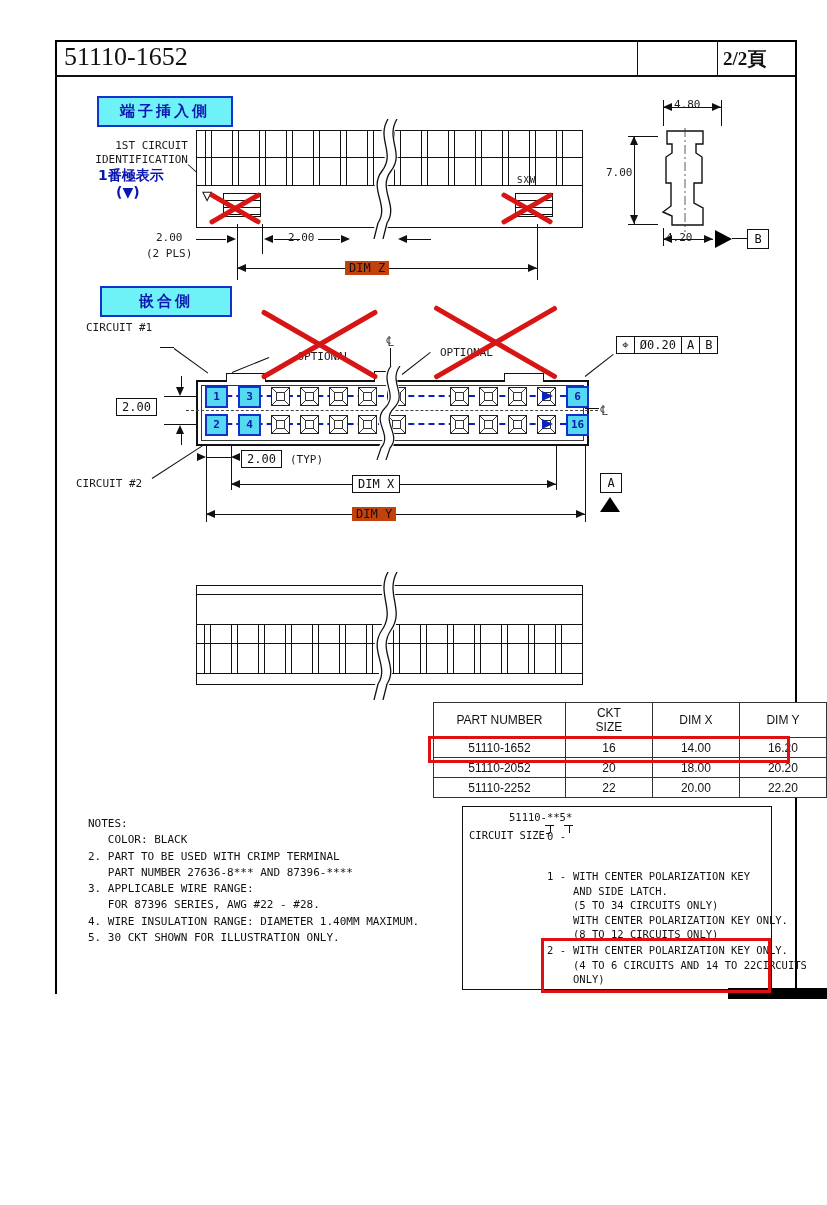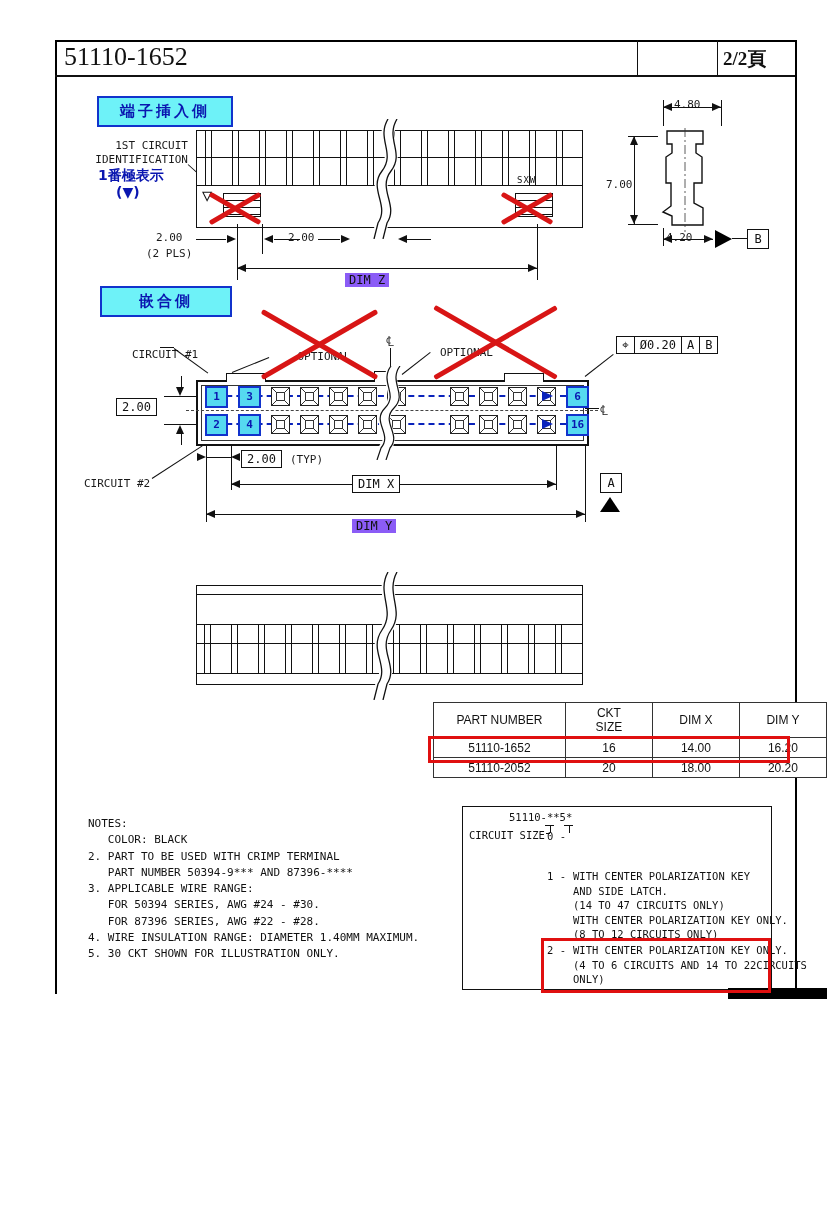--- a/index.html
+++ b/index.html
@@ -2,21 +2,21 @@
 <html><head>
 <meta charset="utf-8">
 <style>
   html,body{margin:0;padding:0;background:#fff;}
   #canvas{position:relative;width:827px;height:1205px;background:#fff;overflow:hidden;
           font-family:"DejaVu Sans Mono",monospace;color:#111;}
   .abs{position:absolute;}
   .hl{position:absolute;background:#111;height:1px;}
   .vl{position:absolute;background:#111;width:1px;}
   .txt{position:absolute;font:11px "DejaVu Sans Mono",monospace;color:#1a1a1a;white-space:pre;}
-  .dimtxt{position:absolute;font:12px "DejaVu Sans Mono",monospace;background:#8b5cf6;padding:0 4px;white-space:pre;margin-top:12px;}
+  .dimtxt{position:absolute;font:12px "DejaVu Sans Mono",monospace;background:#c2410c;padding:0 4px;white-space:pre;}
   .dimbox{position:absolute;font:12px "DejaVu Sans Mono",monospace;border:1px solid #111;background:#fff;padding:1px 5px;white-space:pre;}
   .arr{position:absolute;width:0;height:0;}
   .arr.r{border-top:4px solid transparent;border-bottom:4px solid transparent;border-left:9px solid #111;}
   .arr.l{border-top:4px solid transparent;border-bottom:4px solid transparent;border-right:9px solid #111;}
   .arr.u{border-left:4px solid transparent;border-right:4px solid transparent;border-bottom:9px solid #111;}
   .arr.d{border-left:4px solid transparent;border-right:4px solid transparent;border-top:9px solid #111;}
   .tri-r{position:absolute;width:0;height:0;border-top:9px solid transparent;border-bottom:9px solid transparent;border-left:17px solid #000;}
   .tri-u{position:absolute;width:0;height:0;border-left:10px solid transparent;border-right:10px solid transparent;border-bottom:15px solid #000;}
   .datumbox{position:absolute;width:20px;height:18px;border:1.5px solid #111;background:#fff;
             display:flex;align-items:center;justify-content:center;font:12px "DejaVu Sans Mono",monospace;}
@@ -121,41 +121,41 @@
     <path d="M12,3 L48,3 L48,16 L41,16 L41,25 L47,29 L47,55 L39,55 L39,75 L48,80 L48,97 L17,97 L17,88 L8,84 L16,78 L16,55 L11,55 L11,29 L17,25 L17,16 L12,16 Z" fill="none" stroke="#111" stroke-width="1.4"></path>
     <line x1="30" y1="0" x2="30" y2="104" stroke="#333" stroke-width="0.8" stroke-dasharray="9 3 2 3"></line>
   </svg>
   <div class="txt" style="left:674px;top:98px;">4.80</div>
   <div class="hl" style="left:663px;top:107px;width:58px;"></div>
   <div class="arr l" style="left:663px;top:103px;"></div>
   <div class="arr r" style="left:712px;top:103px;"></div>
   <div class="vl" style="left:663px;top:100px;height:26px;"></div>
   <div class="vl" style="left:721px;top:100px;height:26px;"></div>
 
-  <div class="txt" style="left:606px;top:178px;">7.00</div>
+  <div class="txt" style="left:606px;top:166px;">7.00</div>
   <div class="vl" style="left:634px;top:136px;height:88px;"></div>
   <div class="arr u" style="left:630px;top:136px;"></div>
   <div class="arr d" style="left:630px;top:215px;"></div>
   <div class="hl" style="left:628px;top:136px;width:30px;"></div>
   <div class="hl" style="left:628px;top:224px;width:30px;"></div>
 
   <div class="txt" style="left:666px;top:231px;">4.20</div>
   <div class="hl" style="left:663px;top:239px;width:50px;"></div>
   <div class="arr l" style="left:663px;top:235px;"></div>
   <div class="arr r" style="left:704px;top:235px;"></div>
   <div class="vl" style="left:663px;top:228px;height:18px;"></div>
   <div class="tri-r" style="left:715px;top:230px;"></div>
   <div class="hl" style="left:732px;top:238px;width:15px;"></div>
   <div class="datumbox" style="left:747px;top:229px;">
     <span>B</span>
   </div>
 
   <div class="jlabel" style="left:100px;top:286px;width:128px;height:27px;">嵌合側</div>
 
-  <div class="txt" style="left:86px;top:348px;margin-left:46px;">CIRCUIT #1</div>
+  <div class="txt" style="left:86px;top:321px;">CIRCUIT #1</div>
   <div class="hl" style="left:160px;top:347px;width:14px;"></div>
   <div class="leader" style="left:174px;top:348px;width:42px;transform:rotate(36deg);"></div>
 
   <div class="txt" style="left:268px;top:322px;width:112px;text-align:center;line-height:14px;">
     <div>OPTIONAL</div>
     <div>SIDE LATCH</div>
     <div>(2 PLS)</div>
   </div>
   <div class="redx" style="left:256px;top:314px;width:128px;height:58px;"></div>
   <div class="leader" style="left:232px;top:372px;width:40px;transform:rotate(-22deg);"></div>
@@ -232,21 +232,21 @@
   <div class="hl" style="left:585px;top:408px;width:14px;"></div>
 
   <div class="dimbox" style="left:116px;top:398px;">2.00</div>
   <div class="hl" style="left:164px;top:396px;width:32px;"></div>
   <div class="hl" style="left:164px;top:424px;width:32px;"></div>
   <div class="arr d" style="left:176px;top:387px;"></div>
   <div class="arr u" style="left:176px;top:425px;"></div>
   <div class="vl" style="left:181px;top:376px;height:12px;"></div>
   <div class="vl" style="left:181px;top:433px;height:12px;"></div>
 
-  <div class="txt" style="left:84px;top:477px;">CIRCUIT #2</div>
+  <div class="txt" style="left:76px;top:477px;">CIRCUIT #2</div>
   <div class="leader" style="left:152px;top:478px;width:60px;transform:rotate(-33deg);"></div>
 
   <div class="vl" style="left:206px;top:444px;height:78px;"></div>
   <div class="vl" style="left:231px;top:444px;height:46px;"></div>
   <div class="vl" style="left:556px;top:444px;height:46px;"></div>
   <div class="vl" style="left:585px;top:444px;height:78px;"></div>
 
   <div class="arr r" style="left:197px;top:453px;"></div>
   <div class="hl" style="left:206px;top:457px;width:25px;"></div>
   <div class="arr l" style="left:231px;top:453px;"></div>
@@ -296,31 +296,36 @@
       <td>16</td>
       <td>14.00</td>
       <td>16.20</td>
     </tr>
     <tr>
       <td>51110-2052</td>
       <td>20</td>
       <td>18.00</td>
       <td>20.20</td>
     </tr>
+    <tr>
+      <td>51110-2252</td>
+      <td>22</td>
+      <td>20.00</td>
+      <td>22.20</td>
+    </tr>
   </tbody>
     </table>
   <div class="redframe" style="left:428px;top:736px;width:356px;height:21px;"></div>
 
   <div class="abs notes" style="left:88px;top:816px;">
     <div>NOTES:</div>
     <div>   COLOR: BLACK</div>
     <div>2. PART TO BE USED WITH CRIMP TERMINAL</div>
-    <div>   PART NUMBER 50394-9*** AND 87396-****</div>
+    <div>   PART NUMBER 27636-8*** AND 87396-****</div>
     <div>3. APPLICABLE WIRE RANGE:</div>
-    <div>   FOR 50394 SERIES, AWG #24 - #30.</div>
     <div>   FOR 87396 SERIES, AWG #22 - #28.</div>
     <div>4. WIRE INSULATION RANGE: DIAMETER 1.40MM MAXIMUM.</div>
     <div>5. 30 CKT SHOWN FOR ILLUSTRATION ONLY.</div>
   </div>
 
   <div class="ordbox" style="left:462px;top:806px;width:308px;height:182px;">
     <div class="abs" style="left:46px;top:4px;">51110-**5*</div>
     <div class="tick" style="left:82px;top:18px;"></div>
     <div class="tick" style="left:101px;top:18px;"></div>
     <div class="abs" style="left:6px;top:22px;">CIRCUIT SIZE</div>
@@ -328,21 +333,21 @@
 
     <div class="abs" style="left:84px;top:22px;display:flex;">
       <div class="line" style="width:26px;flex:none;">0 -</div>
     </div>
 
     <div class="abs" style="left:84px;top:62px;display:flex;">
       <div class="line" style="width:26px;flex:none;">1 -</div>
       <div>
         <div class="line">WITH CENTER POLARIZATION KEY</div>
         <div class="line">AND SIDE LATCH.</div>
-        <div class="line">(14 TO 47 CIRCUITS ONLY)</div>
+        <div class="line">(5 TO 34 CIRCUITS ONLY)</div>
         <div class="line">WITH CENTER POLARIZATION KEY ONLY.</div>
         <div class="line">(8 TO 12 CIRCUITS ONLY)</div>
       </div>
     </div>
 
     <div class="abs" style="left:84px;top:136px;display:flex;">
       <div class="line" style="width:26px;flex:none;">2 -</div>
       <div>
         <div class="line">WITH CENTER POLARIZATION KEY ONLY.</div>
         <div class="line">(4 TO 6 CIRCUITS AND 14 TO 22CIRCUITS</div>

